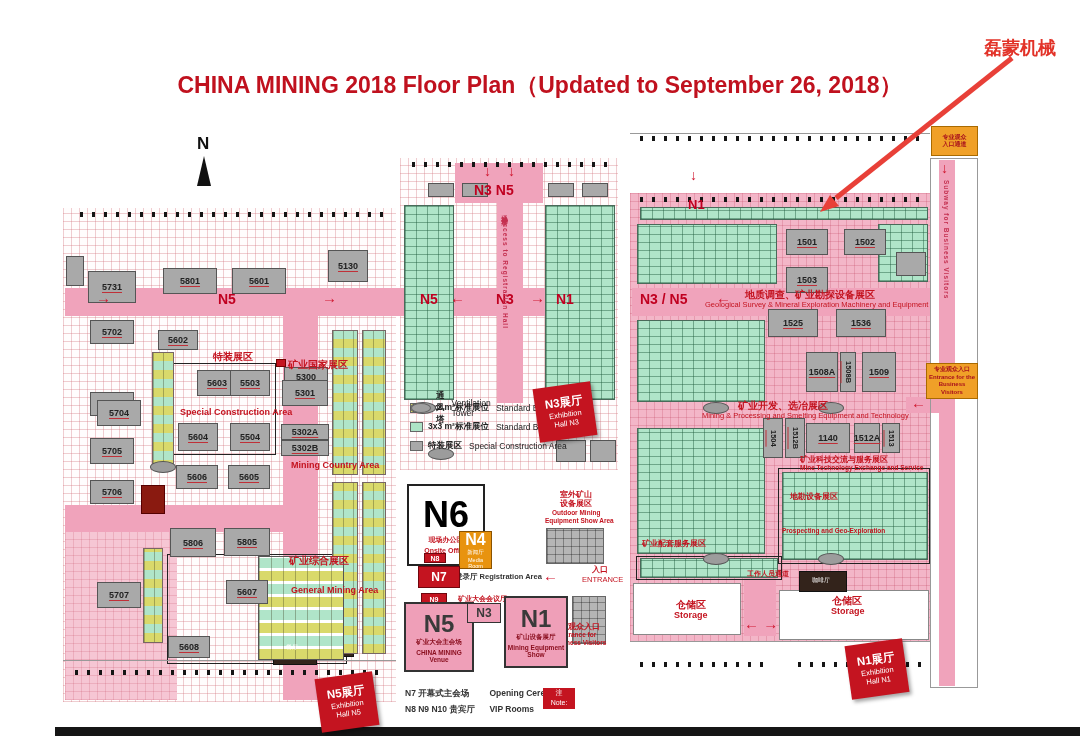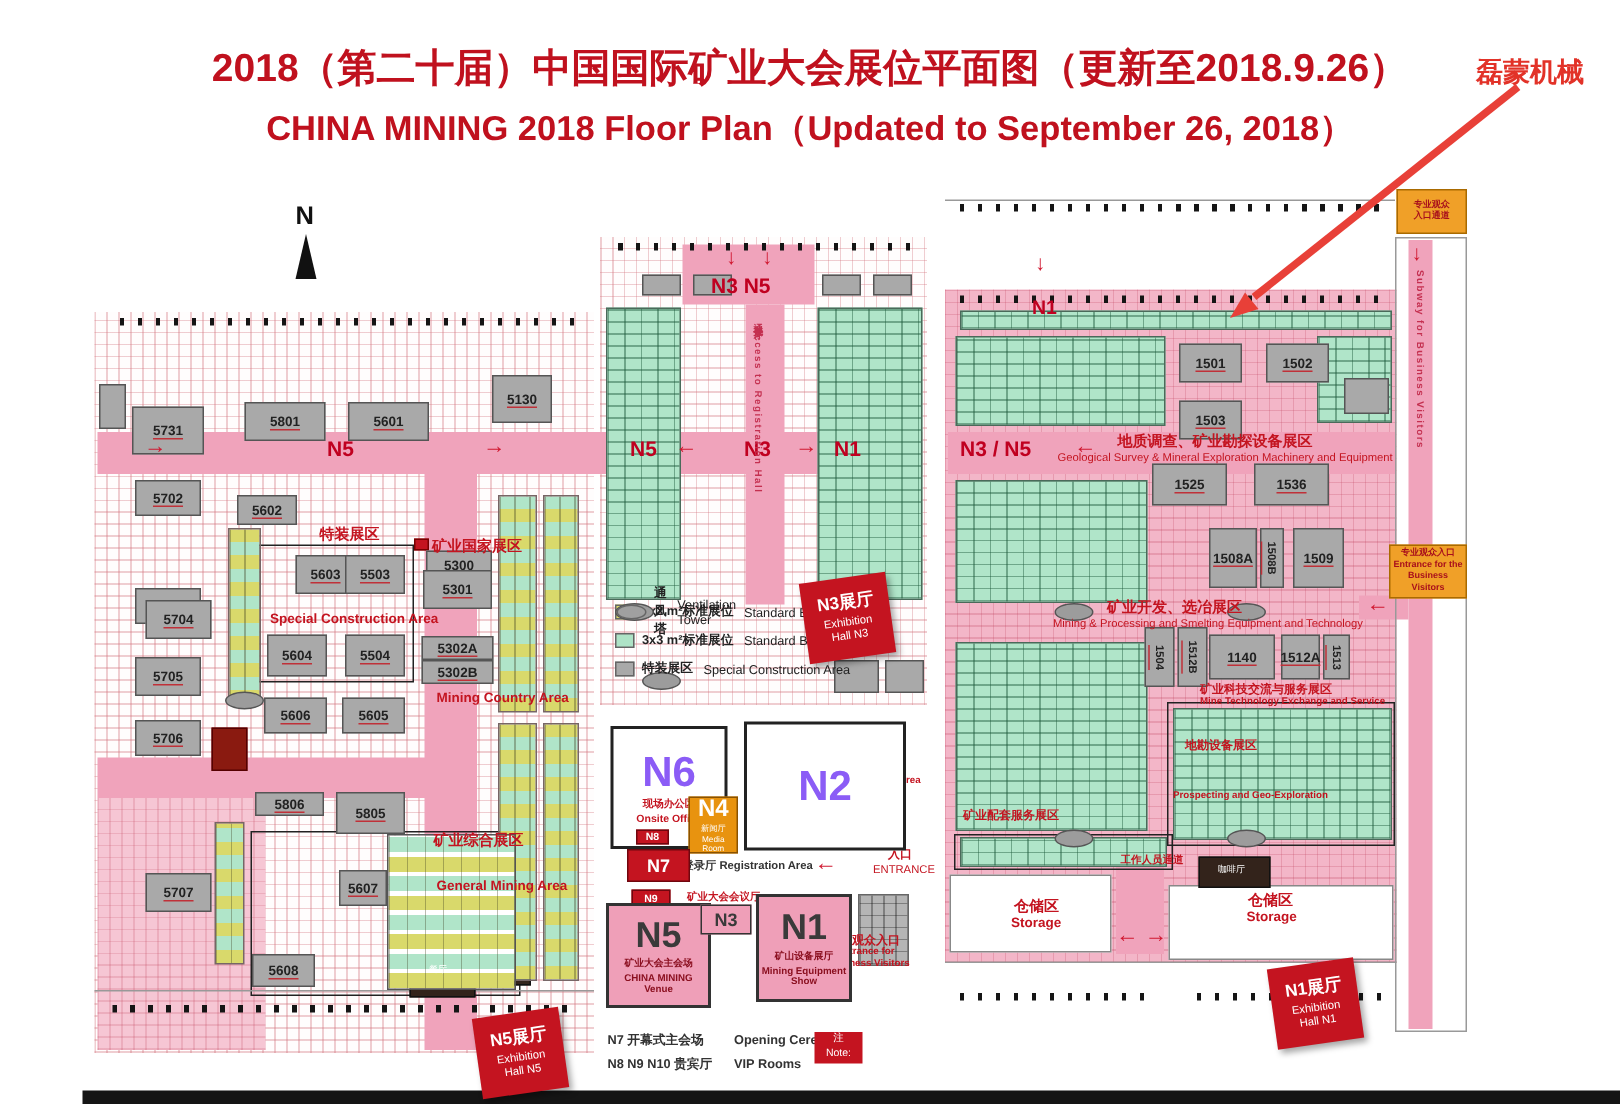--- a/index.html
+++ b/index.html
@@ -42,21 +42,21 @@
   .zh-xxs{color:#c41420;font-weight:bold;font-size:7px;}
   .en{color:#c41420;font-weight:bold;font-size:9px;}
   .en-xs{color:#c41420;font-weight:normal;font-size:7.5px;}
   .en-xxs{color:#c41420;font-weight:bold;font-size:6.5px;}
   .dk{color:#333;font-size:7.5px;font-weight:bold;}
   .vert-red{writing-mode:vertical-rl;color:#c43050;font-size:6.5px;font-weight:bold;letter-spacing:1px;}
   .cafe{color:#fff;font-size:6px;z-index:11;}
   .bld{display:flex;flex-direction:column;align-items:center;justify-content:center;z-index:12;text-align:center;}
   .bld .bsub:empty{display:none;}
   .b-white{background:#fff;border:2px solid #222;}
-  .b-white .bid{font-size:28px;color:#8b5cf6;font-weight:bold;line-height:1;}
+  .b-white .bid{font-size:36px;color:#000000;font-weight:bold;line-height:1;}
   .b-white .bsub{font-size:7px;color:#c41420;font-weight:bold;margin-top:2px;}
   .b-orange{background:#e8930f;border:1px solid #8a5200;}
   .b-orange .bid{font-size:16px;color:#fff;font-weight:bold;line-height:1;}
   .b-orange .bsub{font-size:5.5px;color:#fff;margin-top:1px;}
   .b-red{background:#c41420;border:1px solid #70060e;}
   .b-red .bid{font-size:12px;color:#fff;font-weight:bold;line-height:1;}
   .b-red-xs{background:#c41420;border:1px solid #70060e;}
   .b-red-xs .bid{font-size:7px;color:#fff;font-weight:bold;line-height:1;}
   .b-pink{background:#ef9fb8;border:2px solid #333;}
   .b-pink .bid{font-size:24px;color:#3a3a3a;font-weight:bold;line-height:1;}
@@ -86,21 +86,20 @@
   .note-badge{position:absolute;left:543px;top:688px;width:32px;height:21px;background:#c41420;color:#fff;font-size:7px;line-height:1.4;text-align:center;z-index:20;}
   .note-badge span{display:block;}
   .note-text{position:absolute;left:581px;top:687px;font-size:8.5px;color:#444;line-height:1.35;z-index:20;}
   .bottom-bar{position:absolute;left:55px;top:727px;width:1025px;height:9px;background:#151515;}
 </style>
 </head>
 <body>
 
 <div class="canvas">
 
-  <div class="title-zh">2018（第二十届）中国国际矿业大会展位平面图（更新至2018.9.26）</div>
   <div class="title-en">CHINA MINING 2018 Floor Plan（Updated to September 26, 2018）</div>
   <div class="company">磊蒙机械</div>
   <div class="compass-n">N</div>
 
   <div class="rect hallgrid" style="left: 63px; position: absolute; top: 208px; width: 333px; height: 494px;"></div>
     <div class="rect hallgrid" style="left: 400px; position: absolute; top: 158px; width: 218px; height: 312px;"></div>
     <div class="rect rhall" style="left: 630px; position: absolute; top: 193px; width: 301px; height: 449px;"></div>
     <div class="rect pink" style="left: 65px; position: absolute; top: 288px; width: 550px; height: 28px;"></div>
     <div class="rect pink" style="left: 632px; position: absolute; top: 288px; width: 298px; height: 28px;"></div>
     <div class="rect pink" style="left: 283px; position: absolute; top: 316px; width: 35px; height: 384px;"></div>
@@ -170,23 +169,23 @@
     <div class="booth" style="left: 97px; position: absolute; top: 400px; width: 44px; height: 26px;">5704</div>
     <div class="booth" style="left: 90px; position: absolute; top: 438px; width: 44px; height: 26px;">5705</div>
     <div class="booth" style="left: 90px; position: absolute; top: 480px; width: 44px; height: 24px;">5706</div>
     <div class="booth" style="left: 97px; position: absolute; top: 582px; width: 44px; height: 26px;">5707</div>
     <div class="booth" style="left: 178px; position: absolute; top: 370px; width: 40px; height: 26px; margin-left: 19px;">5603</div>
     <div class="booth" style="left: 230px; position: absolute; top: 370px; width: 40px; height: 26px;">5503</div>
     <div class="booth" style="left: 178px; position: absolute; top: 423px; width: 40px; height: 28px;">5604</div>
     <div class="booth" style="left: 230px; position: absolute; top: 423px; width: 40px; height: 28px;">5504</div>
     <div class="booth" style="left: 176px; position: absolute; top: 465px; width: 42px; height: 24px;">5606</div>
     <div class="booth" style="left: 228px; position: absolute; top: 465px; width: 42px; height: 24px;">5605</div>
-    <div class="booth" style="left: 170px; position: absolute; top: 528px; width: 46px; height: 16px;">5806</div>
+    <div class="booth" style="left: 170px; position: absolute; top: 528px; width: 46px; height: 29px;">5806</div>
     <div class="booth" style="left: 224px; position: absolute; top: 528px; width: 46px; height: 28px;">5805</div>
-    <div class="booth" style="left: 226px; position: absolute; top: 580px; width: 32px; height: 24px;">5607</div>
+    <div class="booth" style="left: 226px; position: absolute; top: 580px; width: 42px; height: 24px;">5607</div>
     <div class="booth" style="left: 168px; position: absolute; top: 636px; width: 42px; height: 22px;">5608</div>
     <div class="booth" style="left: 284px; position: absolute; top: 334px; width: 44px; height: 20px; margin-top: 33px;">5300</div>
     <div class="booth" style="left: 282px; position: absolute; top: 380px; width: 46px; height: 26px;">5301</div>
     <div class="booth" style="left: 281px; position: absolute; top: 424px; width: 48px; height: 16px;">5302A</div>
     <div class="booth" style="left: 281px; position: absolute; top: 440px; width: 48px; height: 16px;">5302B</div>
     <div class="booth" style="left: 428px; position: absolute; top: 183px; width: 26px; height: 14px;"></div>
     <div class="booth" style="left: 462px; position: absolute; top: 183px; width: 26px; height: 14px;"></div>
     <div class="booth" style="left: 548px; position: absolute; top: 183px; width: 26px; height: 14px;"></div>
     <div class="booth" style="left: 582px; position: absolute; top: 183px; width: 26px; height: 14px;"></div>
     <div class="booth" style="left: 556px; position: absolute; top: 440px; width: 30px; height: 22px;"></div>
@@ -260,24 +259,20 @@
     <div class="lbl vert-red" style="left: 501px; position: absolute; top: 210px; height: 180px;">通往登录厅 Access to Registration Hall</div>
     <div class="lbl vert-red" style="left: 942px; position: absolute; top: 180px; height: 170px;">Subway for Business Visitors</div>
     <div class="lbl cafe" style="left: 812px; position: absolute; top: 577px;">咖啡厅</div>
     <div class="lbl cafe" style="left: 286px; position: absolute; top: 644px;">餐厅</div>
 
   <div class="bld b-white" style="left: 407px; position: absolute; top: 484px; width: 78px; height: 82px;">
       <span class="bid">N6</span>
       <span class="bsub">现场办公区</span>
       <span class="bsub">Onsite Office</span>
     </div>
-    <div class="bld b-white" style="left: 496px; position: absolute; top: 481px; width: 108px; height: 86px;">
-      <span class="bid">N2</span>
-
-    </div>
     <div class="bld b-orange" style="left: 459px; position: absolute; top: 531px; width: 33px; height: 38px;">
       <span class="bid">N4</span>
       <span class="bsub">新闻厅</span>
       <span class="bsub">Media Room</span>
     </div>
     <div class="bld b-red" style="left: 418px; position: absolute; top: 566px; width: 42px; height: 22px;">
       <span class="bid">N7</span>
 
     </div>
     <div class="bld b-red-xs" style="left: 424px; position: absolute; top: 553px; width: 22px; height: 10px;">

